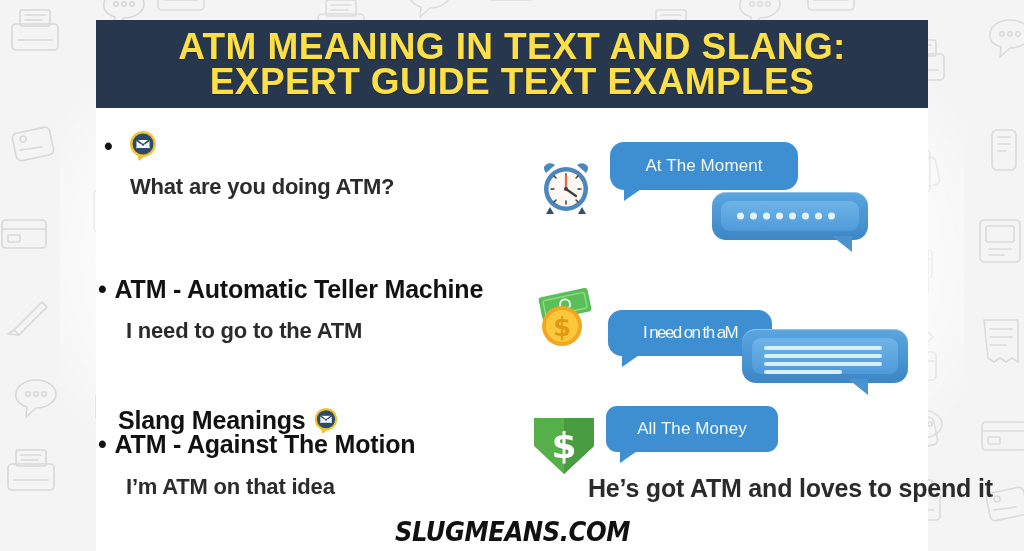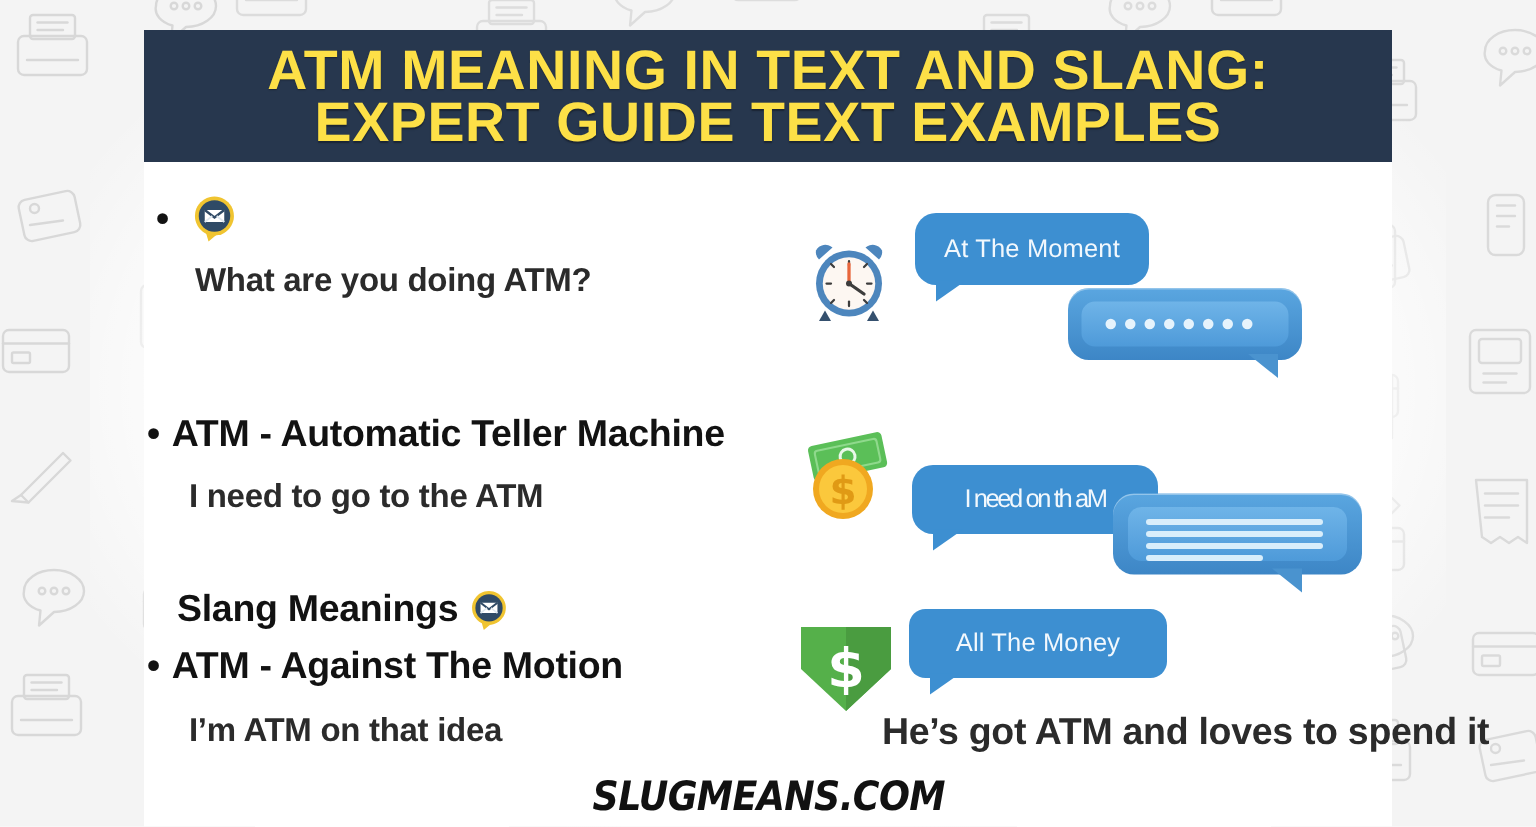--- a/index.html
+++ b/index.html
@@ -226,21 +226,21 @@
           <line x1="22" y1="45" x2="20" y2="47"></line>
           <line x1="42" y1="45" x2="44" y2="47"></line>
           <line x1="22" y1="23" x2="20" y2="21"></line>
         </g>
         <line x1="32" y1="34" x2="32" y2="21" stroke="#e8663c" stroke-width="2.2" stroke-linecap="round"></line>
         <line x1="32" y1="34" x2="42" y2="41" stroke="#3d3d3d" stroke-width="2.2" stroke-linecap="round"></line>
         <circle cx="32" cy="34" r="2" fill="#3d3d3d"></circle>
       </svg>
     </div>
 
-    <div class="bubble" style="left:84px;top:12px;width:156px;height:48px;">
+    <div class="bubble" style="left:84px;top:12px;width:188px;height:48px;">
       <span class="btxt">At The Moment</span>
       <span class="tail-bl"></span>
     </div>
 
     <div class="bubble-panel" style="left:186px;top:62px;width:156px;height:48px;">
       <div class="inner-panel" style="left:9px;top:9px;right:9px;bottom:9px;">
         <div class="dots">
           <i class="dot"></i>
             <i class="dot"></i>
             <i class="dot"></i>
@@ -292,21 +292,21 @@
         <span class="pline" style="left:12px;top:24px;width:118px;"></span>
         <span class="pline" style="left:12px;top:32px;width:78px;"></span>
       </div>
       <span class="tail-br" style="right:40px;"></span>
     </div>
   </div>
 </div>
 
 <div class="row" id="row3">
   <div class="left-col">
-    <div class="heading" style="position:absolute;left:22px;top:2px;">
+    <div class="heading" style="position:absolute;left:22px;top:16px;">
       <span>Slang Meanings</span>
       <span class="inline-icon">
         <svg width="26" height="28" viewBox="0 0 30 32">
           <path d="M15 1 a13 13 0 1 1 -0.1 0 z" fill="#f0c430"></path>
           <path d="M9 24 l2 7 l6 -5 z" fill="#f0c430"></path>
           <circle cx="15" cy="14" r="10.5" fill="#2f4a66"></circle>
           <path d="M8.5 10 h13 v8 h-13 z" fill="#ffffff"></path>
           <path d="M8.5 10 l6.5 5 l6.5 -5" fill="none" stroke="#2f4a66" stroke-width="1.6"></path>
           <path d="M8.5 18 l5 -4 M21.5 18 l-5 -4" stroke="#dfe8f0" stroke-width="1.2" fill="none"></path>
         </svg>

